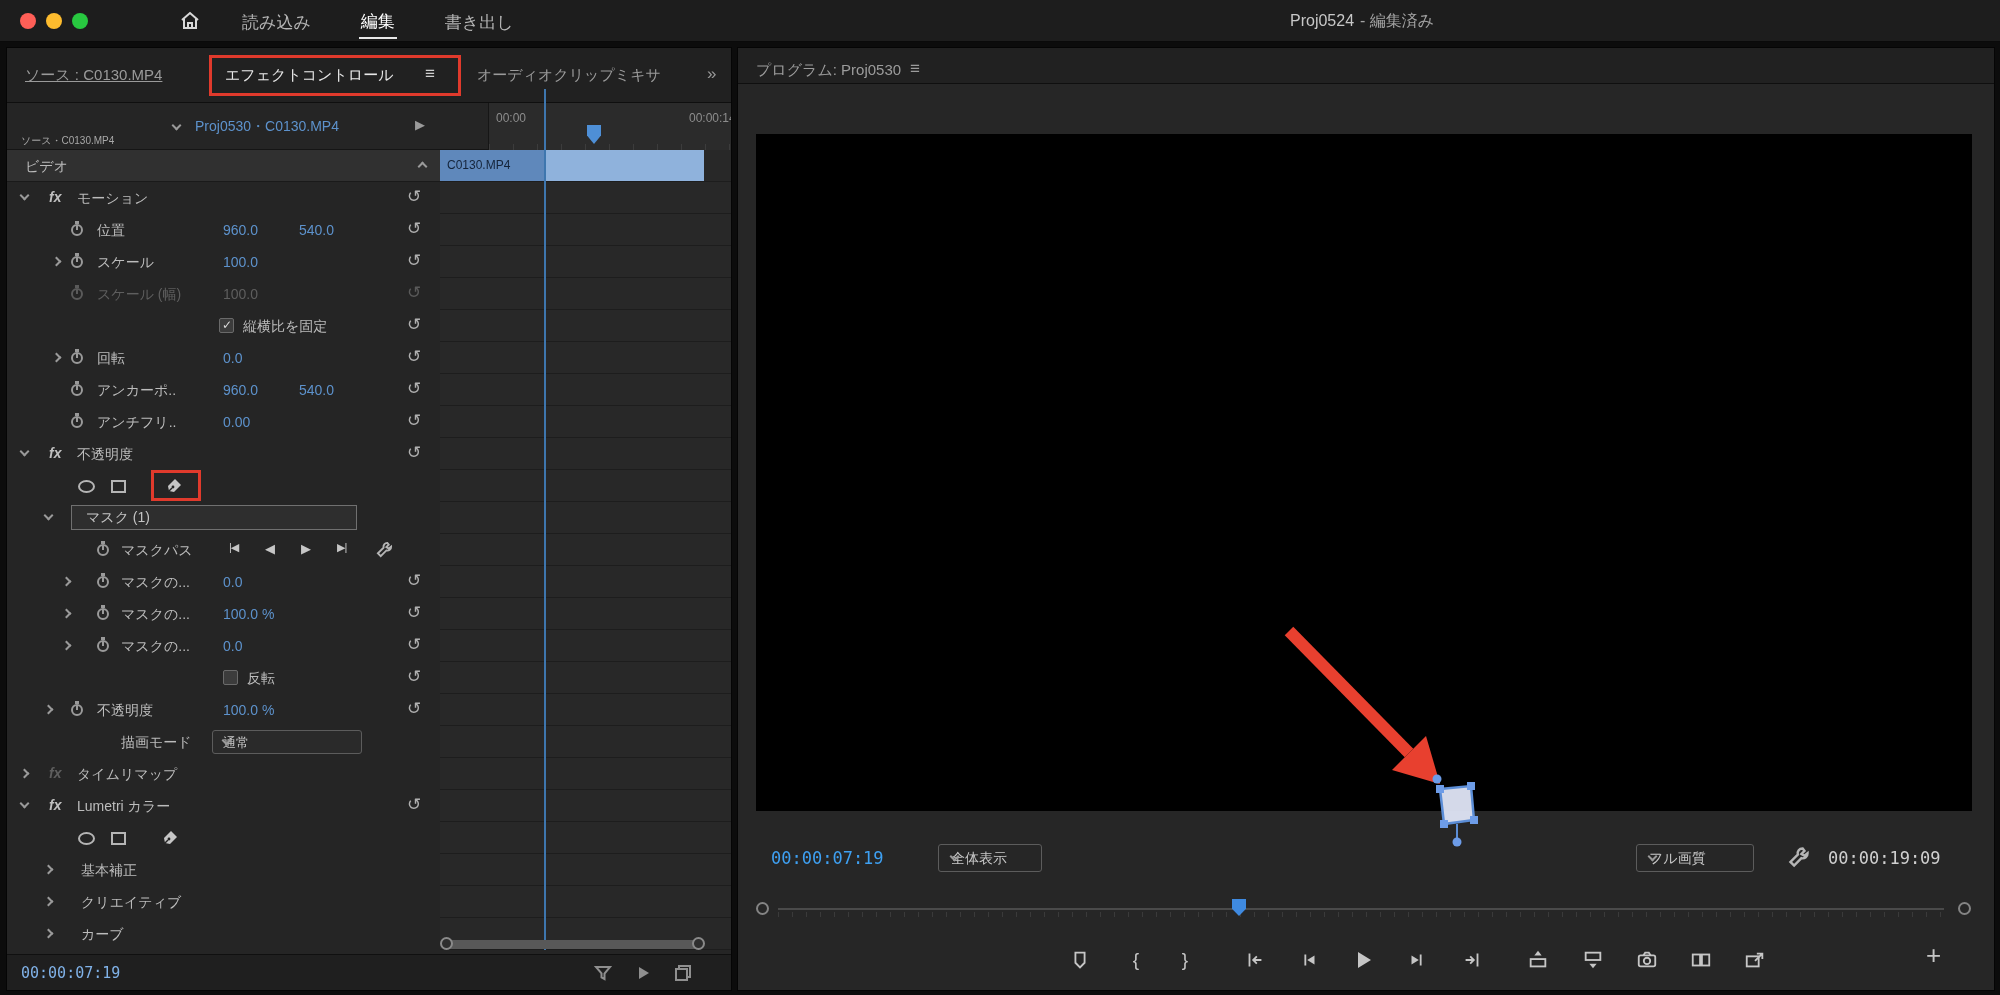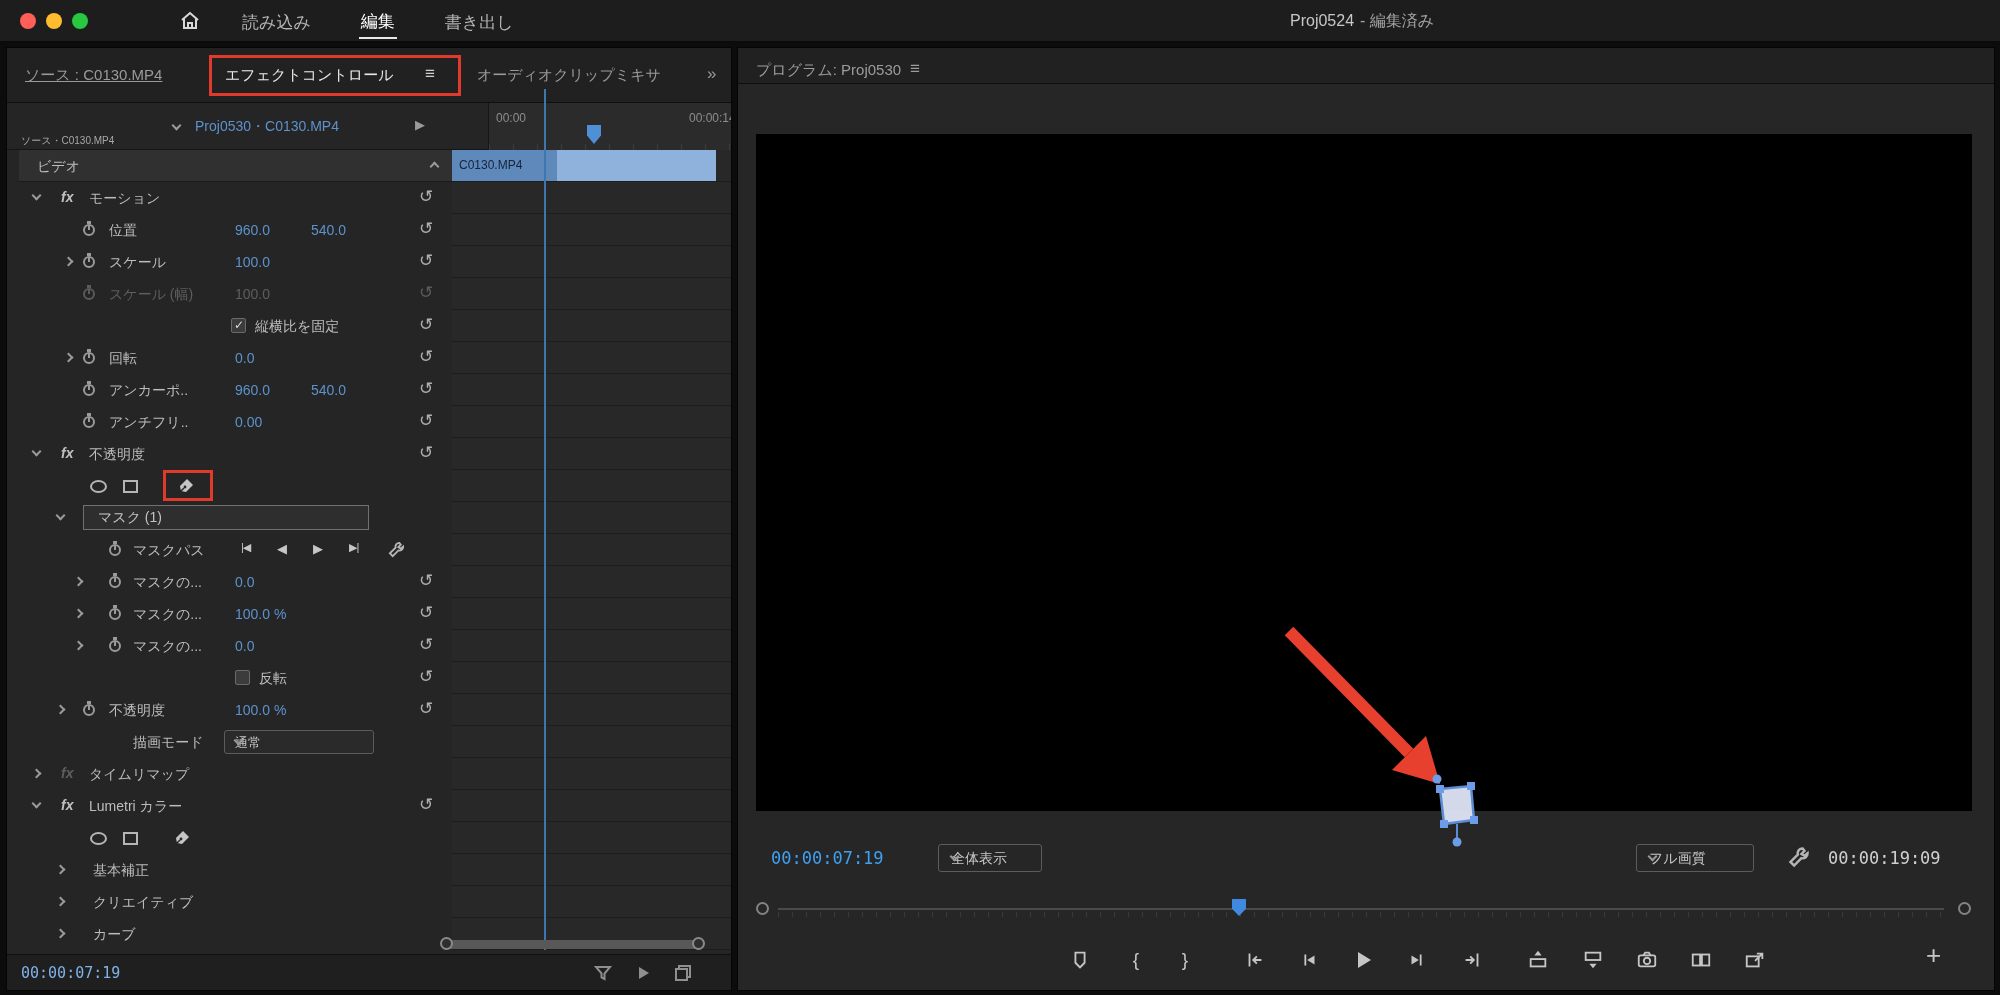--- a/index.html
+++ b/index.html
@@ -51,21 +51,21 @@
            background-size:100% 6px; background-position:0 41px; background-repeat:no-repeat;margin-left:48px; }
   .ruler .t1 { position:absolute; left:7px; top:8px; font-size:12px; color:#8d8d8d; }
   .ruler .t2 { position:absolute; left:200px; top:8px; font-size:12px; color:#8d8d8d; }
   .ec-marker { position:absolute; left:98px; top:22px; width:14px; height:19px; background:#4e8fd6;
                clip-path:polygon(0 0,100% 0,100% 55%,50% 100%,0 55%); }
   .ec-playline { position:absolute; left:537px; top:41px; width:2px; height:861px; background:#3e76ae; z-index:6; }
 
   
   .ec-rows { position:absolute; left:0; top:102px; right:0; }
   .row { display:flex; height:32px; }
-  .prop { width:433px; position:relative; background:#252525;margin-left:12px; }
+  .prop { width:433px; position:relative; background:#252525; }
   .prop.hdr { background:#303030; border-bottom:1px solid #1a1a1a; }
   .lane { flex:1; background:#282828; border-bottom:1px solid #1d1d1d; position:relative; }
   .lbl { position:absolute; top:8px; font-size:14px; color:#bcbcbc; white-space:nowrap; }
   .lbl.dim { color:#5e5e5e; }
   .val { position:absolute; top:8px; font-size:14px; color:#5d92cc; white-space:nowrap; }
   .val.dim { color:#5e5e5e; }
   .reset { position:absolute; left:400px; top:5px; font-size:17px; color:#b0b0b0; line-height:20px; }
   .reset.dim { color:#5a5a5a; }
   .fxb { position:absolute; left:42px; top:7px; font-size:14px; font-style:italic; font-weight:bold; color:#c0c0c0; }
   .fxb.dim { color:#5e5e5e; }

